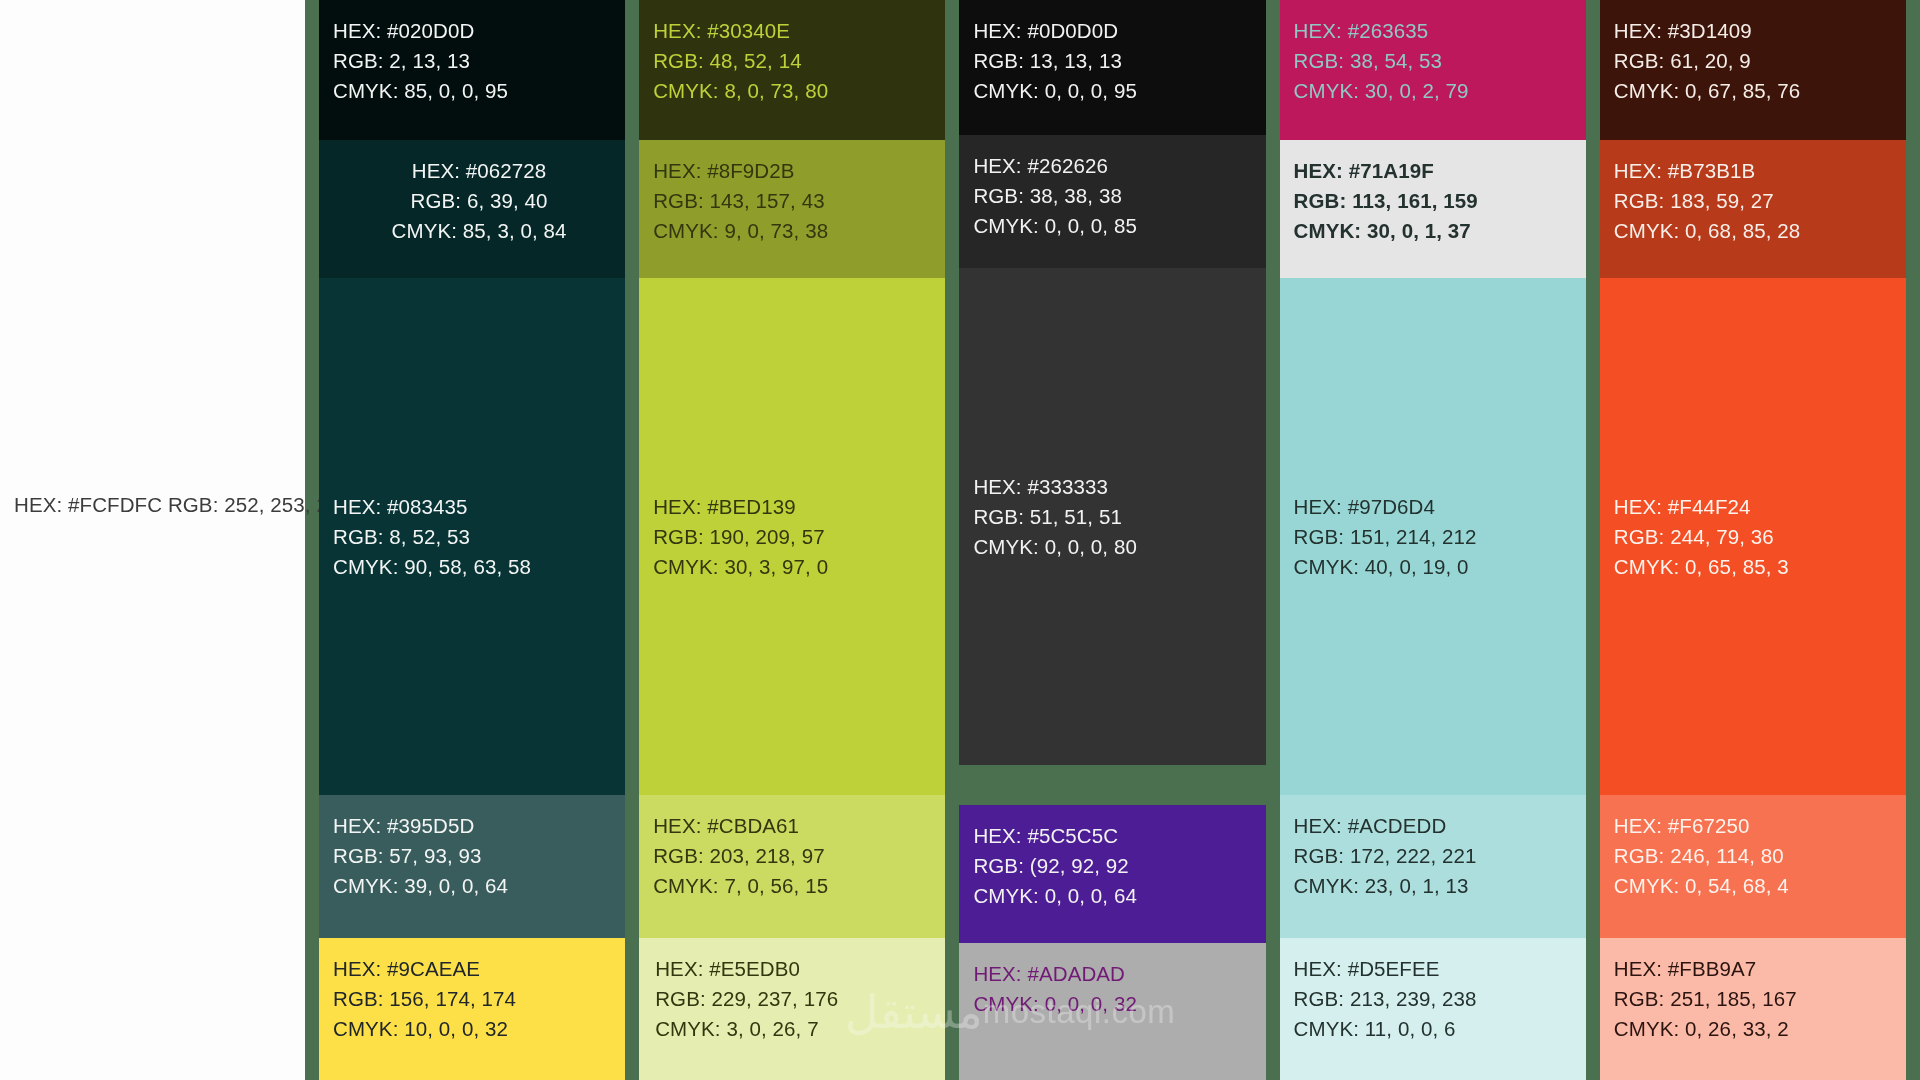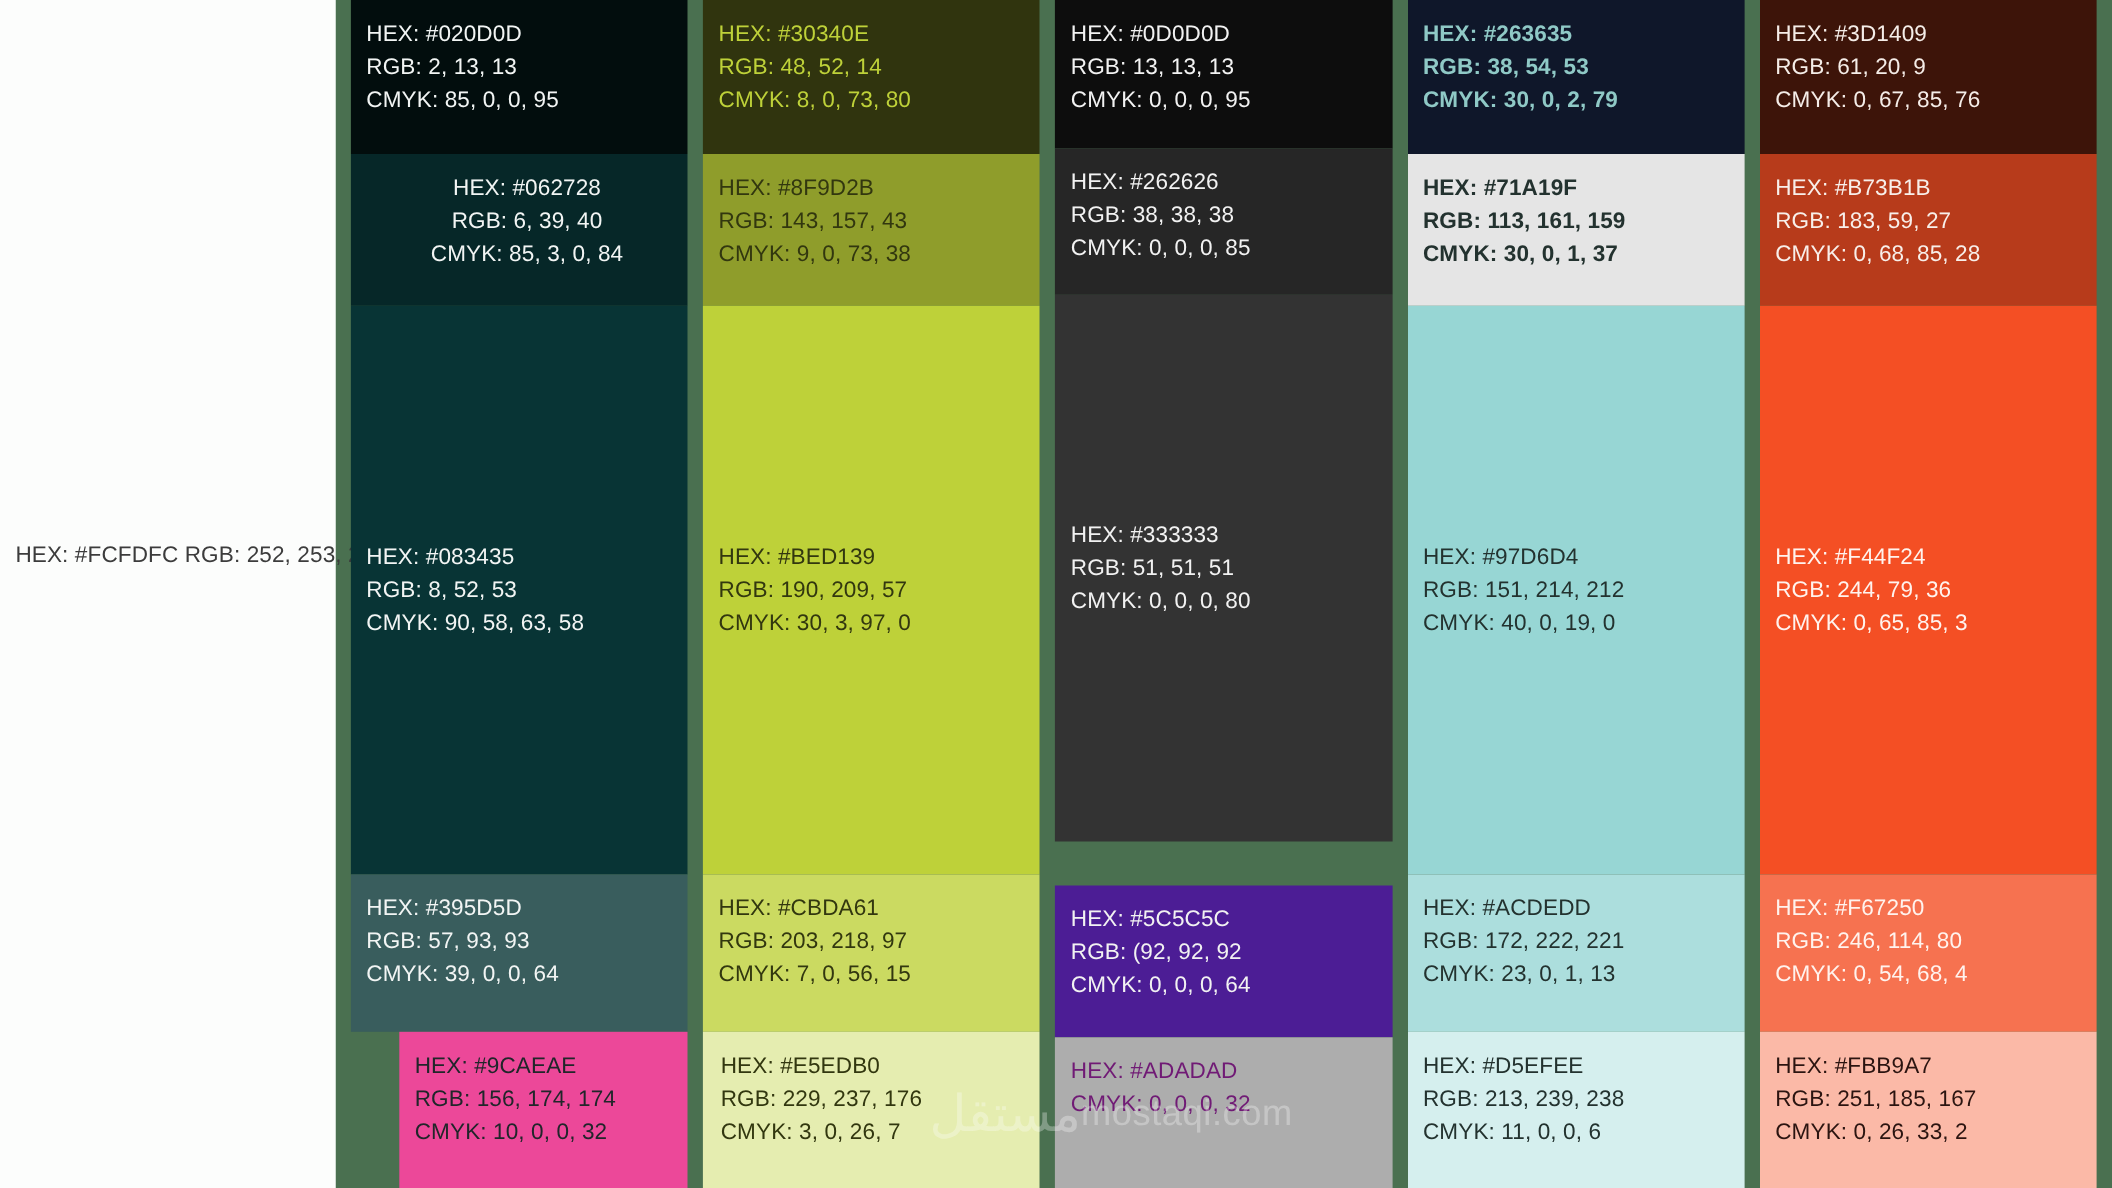--- a/index.html
+++ b/index.html
@@ -144,21 +144,21 @@
             <span>CMYK: 90, 58, 63, 58</span>
           </div>
         </div>
         <div class="swatch r4" style="background: rgb(57, 93, 93); color: rgb(242, 245, 244);">
           <div class="lines">
             <span>HEX: #395D5D</span>
             <span>RGB: 57, 93, 93</span>
             <span>CMYK: 39, 0, 0, 64</span>
           </div>
         </div>
-        <div class="swatch r5" style="background: #ec4899; color: rgb(32, 38, 42); margin-left: 44px;">
+        <div class="swatch r5" style="background: #fde047; color: rgb(32, 38, 42);">
           <div class="lines">
             <span>HEX: #9CAEAE</span>
             <span>RGB: 156, 174, 174</span>
             <span>CMYK: 10, 0, 0, 32</span>
           </div>
         </div>
       </div>
       <div class="column">
         <div class="swatch r1" style="background: rgb(48, 52, 14); color: rgb(190, 209, 57);">
           <div class="lines">
@@ -226,21 +226,21 @@
           </div>
         </div>
         <div class="swatch r5" style="background: rgb(173, 173, 173); color: #701a75;">
           <div class="lines">
             <span>HEX: #ADADAD</span>
             <span>CMYK: 0, 0, 0, 32</span>
           </div>
         </div>
       </div>
       <div class="column">
-        <div class="swatch r1" style="background: #0f172a; color: rgb(143, 201, 198); font-weight: bold;">
+        <div class="swatch r1" style="background: #be185d; color: rgb(143, 201, 198);">
           <div class="lines">
             <span>HEX: #263635</span>
             <span>RGB: 38, 54, 53</span>
             <span>CMYK: 30, 0, 2, 79</span>
           </div>
         </div>
         <div class="swatch r2" style="background: #e5e5e5; color: rgb(35, 50, 47); font-weight: bold;">
           <div class="lines">
             <span>HEX: #71A19F</span>
             <span>RGB: 113, 161, 159</span>

